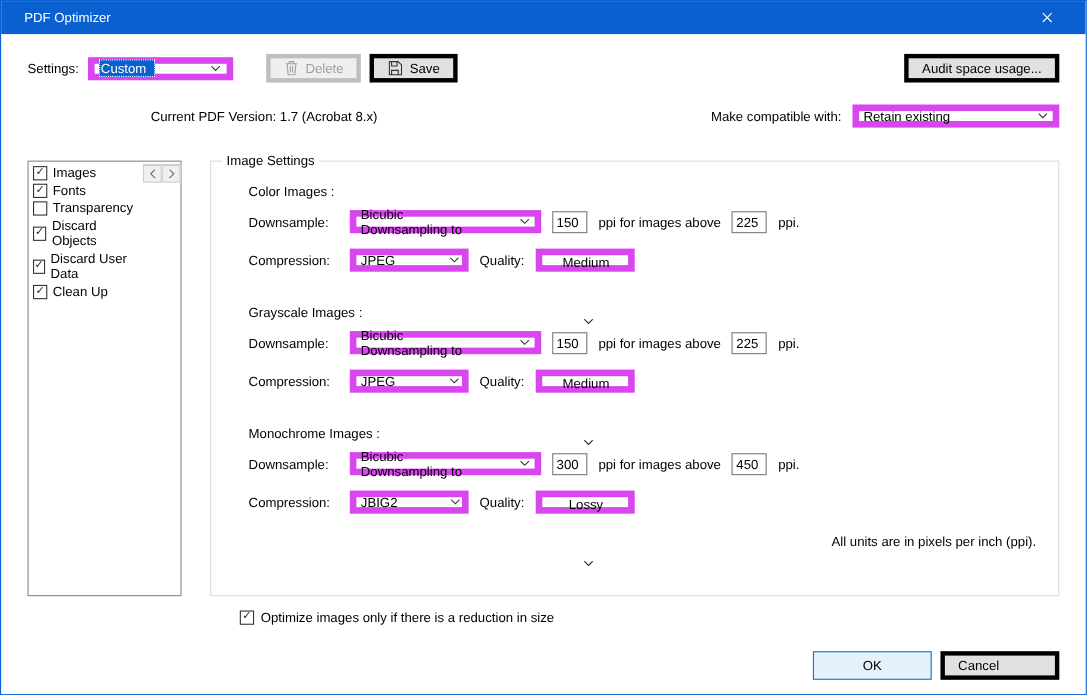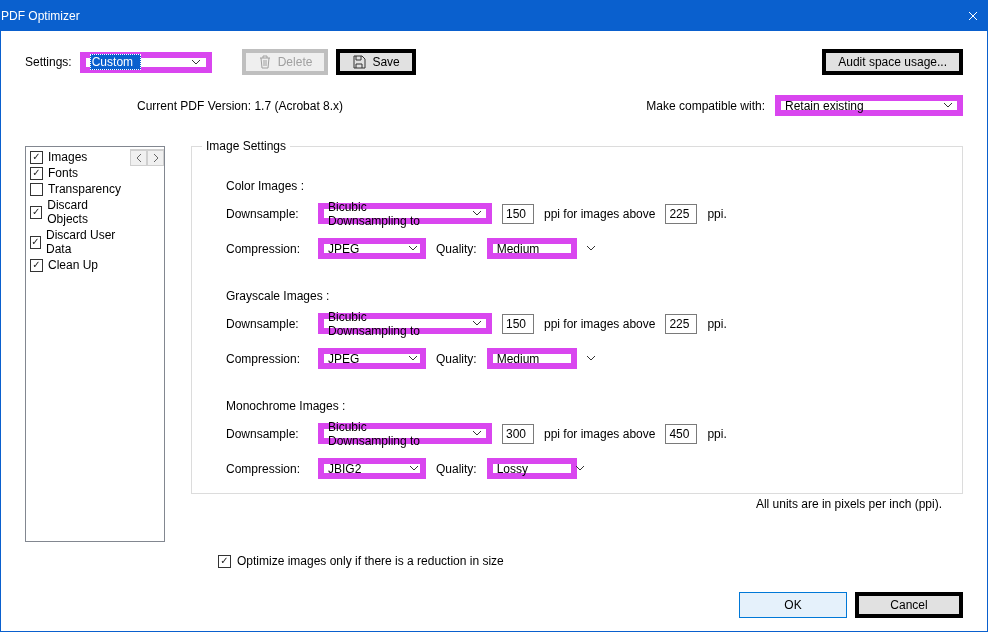--- a/index.html
+++ b/index.html
@@ -1,17 +1,17 @@
 <!DOCTYPE html>
 <html><head>
 <meta charset="utf-8">
 <style>
 * { box-sizing: border-box; font-family: "Segoe UI", Tahoma, sans-serif; font-size: 12px; }
 body { margin: 0; background: #fff; width: 988px; height: 632px; overflow: hidden; border: 1px solid #0a60ce; }
-.titlebar { height: 30px; background: #0a60ce; color: #fff; display: flex; align-items: center; padding: 0 0; font-size: 12px; }
+.titlebar { height: 30px; background: #0a60ce; color: #fff; display: flex; align-items: center; padding: 0 21px; font-size: 12px; }
 .titlebar .title { flex: 1; }
 .titlebar .close { width: 44px; height: 30px; display: flex; align-items: center; justify-content: center; cursor: pointer; margin-right: -8px; }
 .titlebar .close svg { stroke: #fff; }
 
 .content { padding: 18px 24px 0 24px; }
 
 .top-row { display: flex; align-items: center; gap: 8px; }
 .top-row .settings-lbl { margin-right: 0; }
 .select { border: 6px solid #d946ef; background: #fff; height: 21px; display: inline-flex; align-items: center; padding: 0 2px 0 4px; gap: 44px; }
 .select .chev { margin-left: 4px; width: 15px; display:flex; align-items:center; justify-content:center; }
@@ -32,37 +32,37 @@
 .main-area { display:flex; gap: 26px; margin-top: 30px; align-items:flex-start; }
 .cat-list { width: 140px; height: 396px; border: 1px solid #828790; background:#fff; padding: 2px 0; position:relative; display:flex; flex-direction:row; }
 .cat-list .items { flex:1; overflow:hidden; }
 .cat-item { display:flex; align-items:center; gap: 5px; padding: 1px 4px; }
 .chk { width: 13px; height: 13px; border:1px solid #333; display:inline-flex; align-items:center; justify-content:center; background:#fff; }
 .chk.on::after { content:"✓"; font-size:10px; line-height:10px; color:#222; }
 .cat-list .hscroll { height:17px; border-top:1px solid #cfcfcf; display:flex; background:#f0f0f0; }
 .hscroll .arrow { width:17px; display:flex; align-items:center; justify-content:center; border:1px solid #cfcfcf; background:#f0f0f0; }
 .hscroll .track { flex:1; }
 
-.group { position:relative; border:1px solid #dcdcdc; flex:1; padding: 26px 16px 10px 16px; height: 348px; }
+.group { position:relative; border:1px solid #dcdcdc; flex:1; padding: 14px 16px 10px 16px; height: 396px; }
 .group .legend { position:absolute; top:-8px; left:10px; background:#fff; padding:0 4px; }
 .sect-title { margin: 6px 0 10px 18px; }
 .field-row { display:flex; align-items:center; gap: 10px; margin: 0 0 14px 18px; }
 .field-row.tight { margin-bottom: 30px; }
 .lbl { width: 82px; }
 .select.ds { width: 174px; }
 .select.comp { width: 108px; }
-.select.qual { width: 90px; }
+.select.qual { width: 90px; flex-direction: column; }
 .num { width: 32px; height:20px; border:1px solid #7a7a7a; padding: 1px 3px; text-align:left; }
 .units-note { text-align:right; margin-top: 16px; margin-right: 4px; }
 
 .opt-row { display:flex; align-items:center; gap:6px; margin: 12px 0 0 172px; padding-left: 21px; }
 
 .footer { display:flex; gap:8px; justify-content:flex-end; padding: 24px 24px 0 0; }
 .btn.ok { min-width:108px; justify-content:center; border:1px solid #0078d7; background:#e5f1fb; }
-.btn.cancel { min-width:108px; justify-content:center; }
+.btn.cancel { min-width:108px; }
 
 svg.chev-svg { width:8px; height:5px; }
 </style>
 </head>
 <body>
 
 <div class="titlebar">
   <span class="title">PDF Optimizer</span>
   <div class="close">
     <svg width="10" height="10" viewBox="0 0 10 10">

